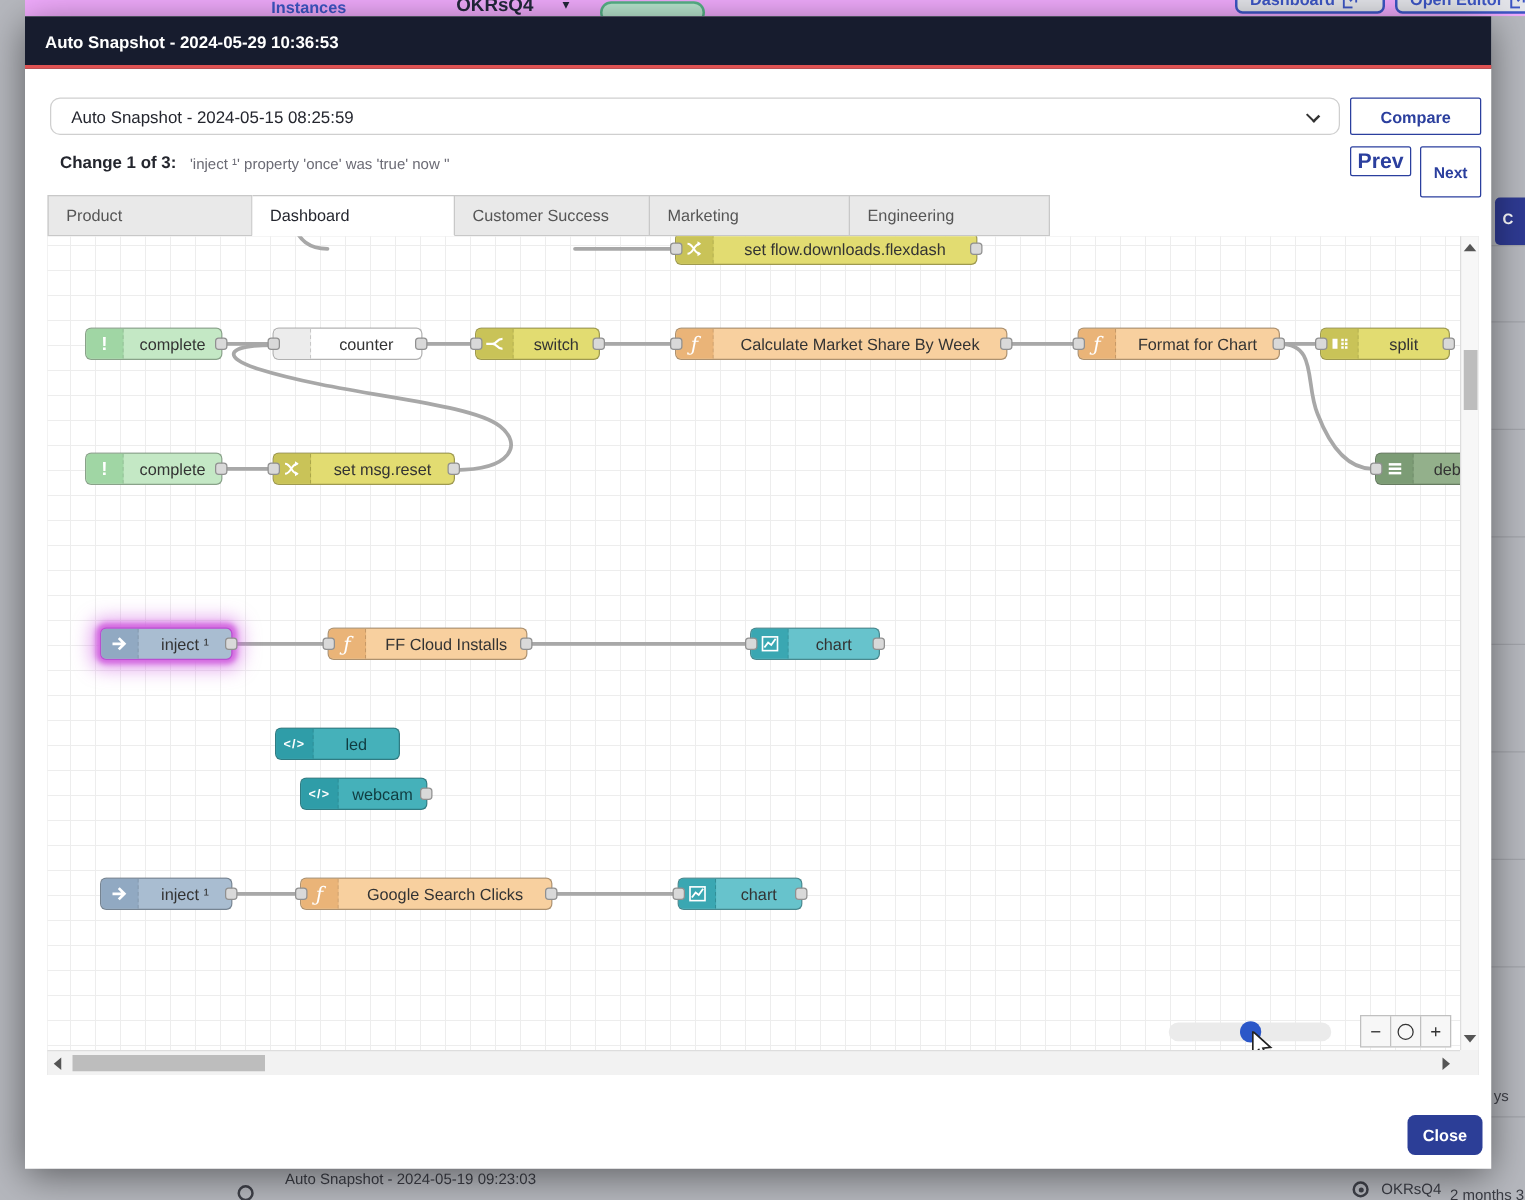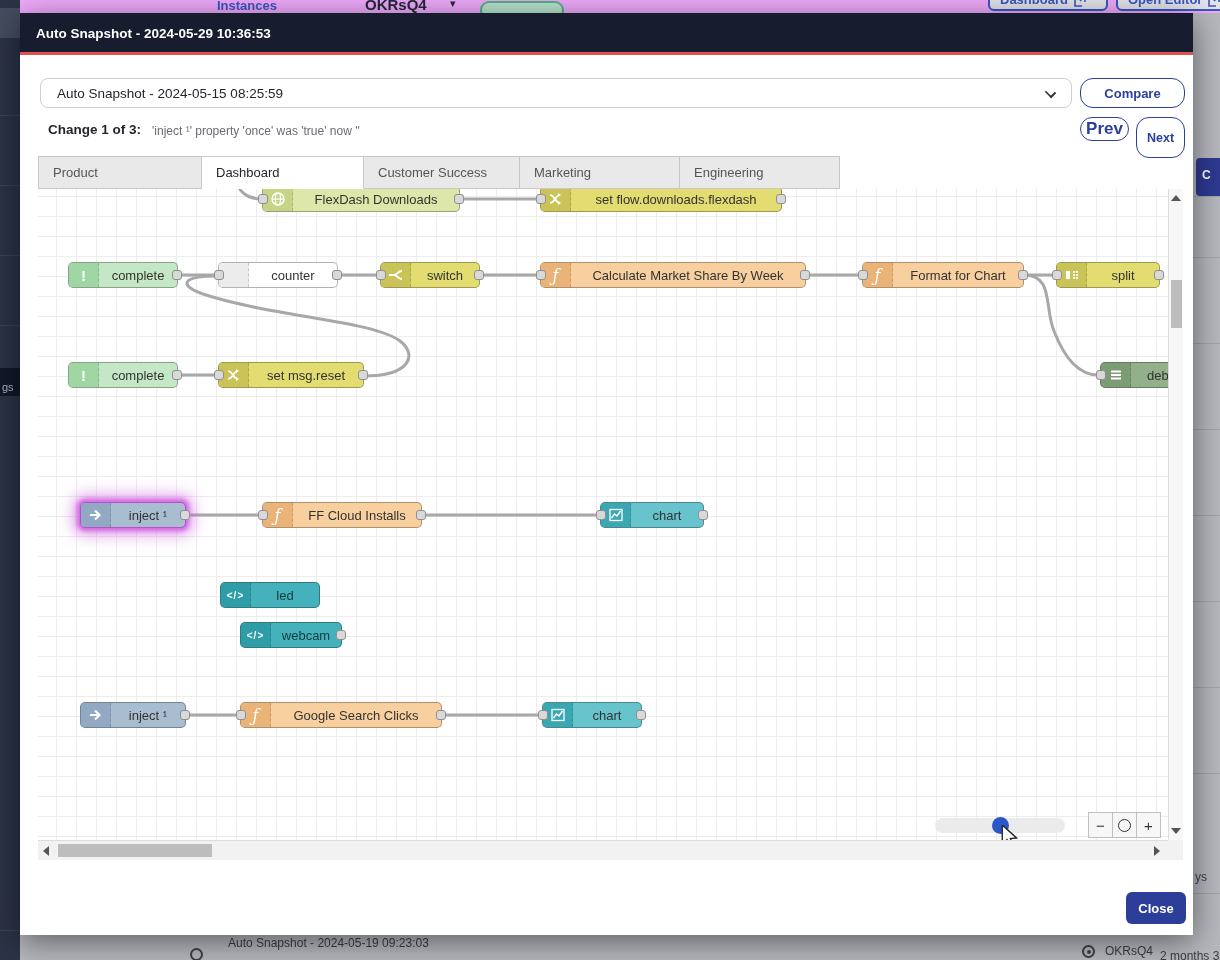--- a/index.html
+++ b/index.html
@@ -35,21 +35,21 @@
   .bottomstrip .target:after { content:""; position:absolute; left:2.5px; top:2.5px; width:4px; height:4px; background:#3f4149; border-radius:50%; }
   .bottomstrip .age { position:absolute; left:1140px; top:14px; font-size:12px; color:#3a3c44; white-space:nowrap; }
 
   
   .modal { position:absolute; left:20px; top:13px; width:1173px; height:922px; background:#fff; box-shadow:0 6px 30px rgba(0,0,0,.5);padding-left:32px; }
   .modal-header { position:absolute; left:0; top:0; width:100%; height:42px; background:#171c2e; border-bottom:3.5px solid #e05252; }
   .modal-title { position:absolute; left:16px; top:13px; color:#fff; font-size:13.5px; font-weight:bold; }
 
   .select { position:absolute; left:20px; top:65px; width:1032px; height:30px; border:1px solid #cfcfcf; border-radius:8px; background:#fff; font-size:13.5px; color:#24262e; display:flex; align-items:center; padding:0 16px; }
   .select .chev { position:absolute; right:16px; top:9px; width:9px; height:9px; border-right:2px solid #333; border-bottom:2px solid #333; transform:rotate(45deg) scale(1,.8); }
-  .btn-outline { position:absolute; border:1.8px solid #2b3f9e; border-radius:13px; background:#fff; color:#2b3f9e; font-weight:bold; display:flex; align-items:center; justify-content:center; cursor:pointer;text-align:center; }
+  .btn-outline { position:absolute; border:1.8px solid #2b3f9e; border-radius:2px; background:#fff; color:#2b3f9e; font-weight:bold; display:flex; align-items:center; justify-content:center; cursor:pointer;text-align:center; }
   .compare { left:1060px; top:65px; width:105px; height:30px; font-size:13px; }
   .prev { left:1060px; top:104px; width:49px; height:24px; font-size:17px; }
   .next { left:1116px; top:104px; width:49px; height:41px; font-size:12.5px; }
 
   .change-label { position:absolute; left:28px; top:109px; font-size:13.5px; font-weight:600; color:#24262e; }
   .change-desc { position:absolute; left:132px; top:111px; font-size:12px; color:#6b6b75; }
 
   .tabs { position:absolute; left:18px; top:143px; height:33px; display:flex; }
   .tab { height:33px; border:1px solid #c8c8c8; border-left-width:0; background:#e9e9e9; color:#555; font-size:13px; display:flex; align-items:center; padding-left:14px; }
   .tab:first-child { border-left-width:1px; }
@@ -119,30 +119,20 @@
         </svg>
     </span>
     <span class="hdrbtn" style="left:1096px;width:122px">
       <span>Open Editor</span>
       <svg class="extlink" viewBox="0 0 12 12">
           <path d="M1 4 v7 h7 M5 1 h6 v6 M11 1 L6 6" stroke="#3d56c5" stroke-width="1.6" fill="none"></path>
         </svg>
     </span>
   </div>
 
-  <div class="sidebar">
-    <div class="blk1"></div>
-    <div class="ln" style="top:115px"></div>
-      <div class="ln" style="top:185px"></div>
-    <div class="ln" style="top:255px"></div>
-      <div class="ln" style="top:325px"></div>
-    <div class="dark"></div>
-    <span class="frag">gs</span>
-    <div class="ln" style="top:930px"></div>
-  </div>
 
   <div class="rightstrip">
     <div class="cbtn">C</div>
     <div class="ln" style="top:183px"></div>
       <div class="ln" style="top:244px"></div>
     <div class="ln" style="top:330px"></div>
       <div class="ln" style="top:416px"></div>
     <div class="ln" style="top:502px"></div>
       <div class="ln" style="top:588px"></div>
     <div class="ln" style="top:674px"></div>
@@ -196,32 +186,20 @@
         <path d="M986,86 C998,86 1006,86 1018,86"></path>
         <path d="M986,86 C1016,86 1006,118 1016,142 C1026,168 1040,186 1060,186"></path>
         <path d="M140,186 C155,186 165,186 180,186"></path>
         <path d="M326,187 C372,187 380,166 362,152 C336,132 238,128 168,106 C140,97 142,87 180,87"></path>
         <path d="M148,326 C172,326 198,326 224,326"></path>
         <path d="M384,326 C440,326 506,326 560,326"></path>
         <path d="M148,526 C165,526 184,526 202,526"></path>
         <path d="M404,526 C436,526 472,526 504,526"></path>
       </svg>
 
-      <div class="node n-pale" style="left:224px;top:-3px;width:198px">
-        <span class="icon">
-            <svg width="16" height="16" viewBox="0 0 16 16">
-              <circle cx="8" cy="8" r="6" stroke="#fff" stroke-width="1.4" fill="none"></circle>
-              <ellipse cx="8" cy="8" rx="2.6" ry="6" stroke="#fff" stroke-width="1.2" fill="none"></ellipse>
-              <path d="M2 8 h12" stroke="#fff" stroke-width="1.2"></path>
-            </svg>
-          </span>
-        <span class="lbl">FlexDash Downloads</span>
-        <span class="port in"></span>
-        <span class="port out"></span>
-      </div>
       <div class="node n-yellow" style="left:502px;top:-3px;width:242px">
         <span class="icon">
             <svg width="16" height="16" viewBox="0 0 16 16">
               <path d="M2 12 C7 12 7 4 12 4 M2 4 C7 4 7 12 12 12" stroke="#fff" stroke-width="1.6" fill="none"></path>
               <path d="M10 2 l3 2 -3 2 M10 10 l3 2 -3 2" fill="#fff"></path>
             </svg>
           </span>
         <span class="lbl">set flow.downloads.flexdash</span>
         <span class="port in"></span>
         <span class="port out"></span>

